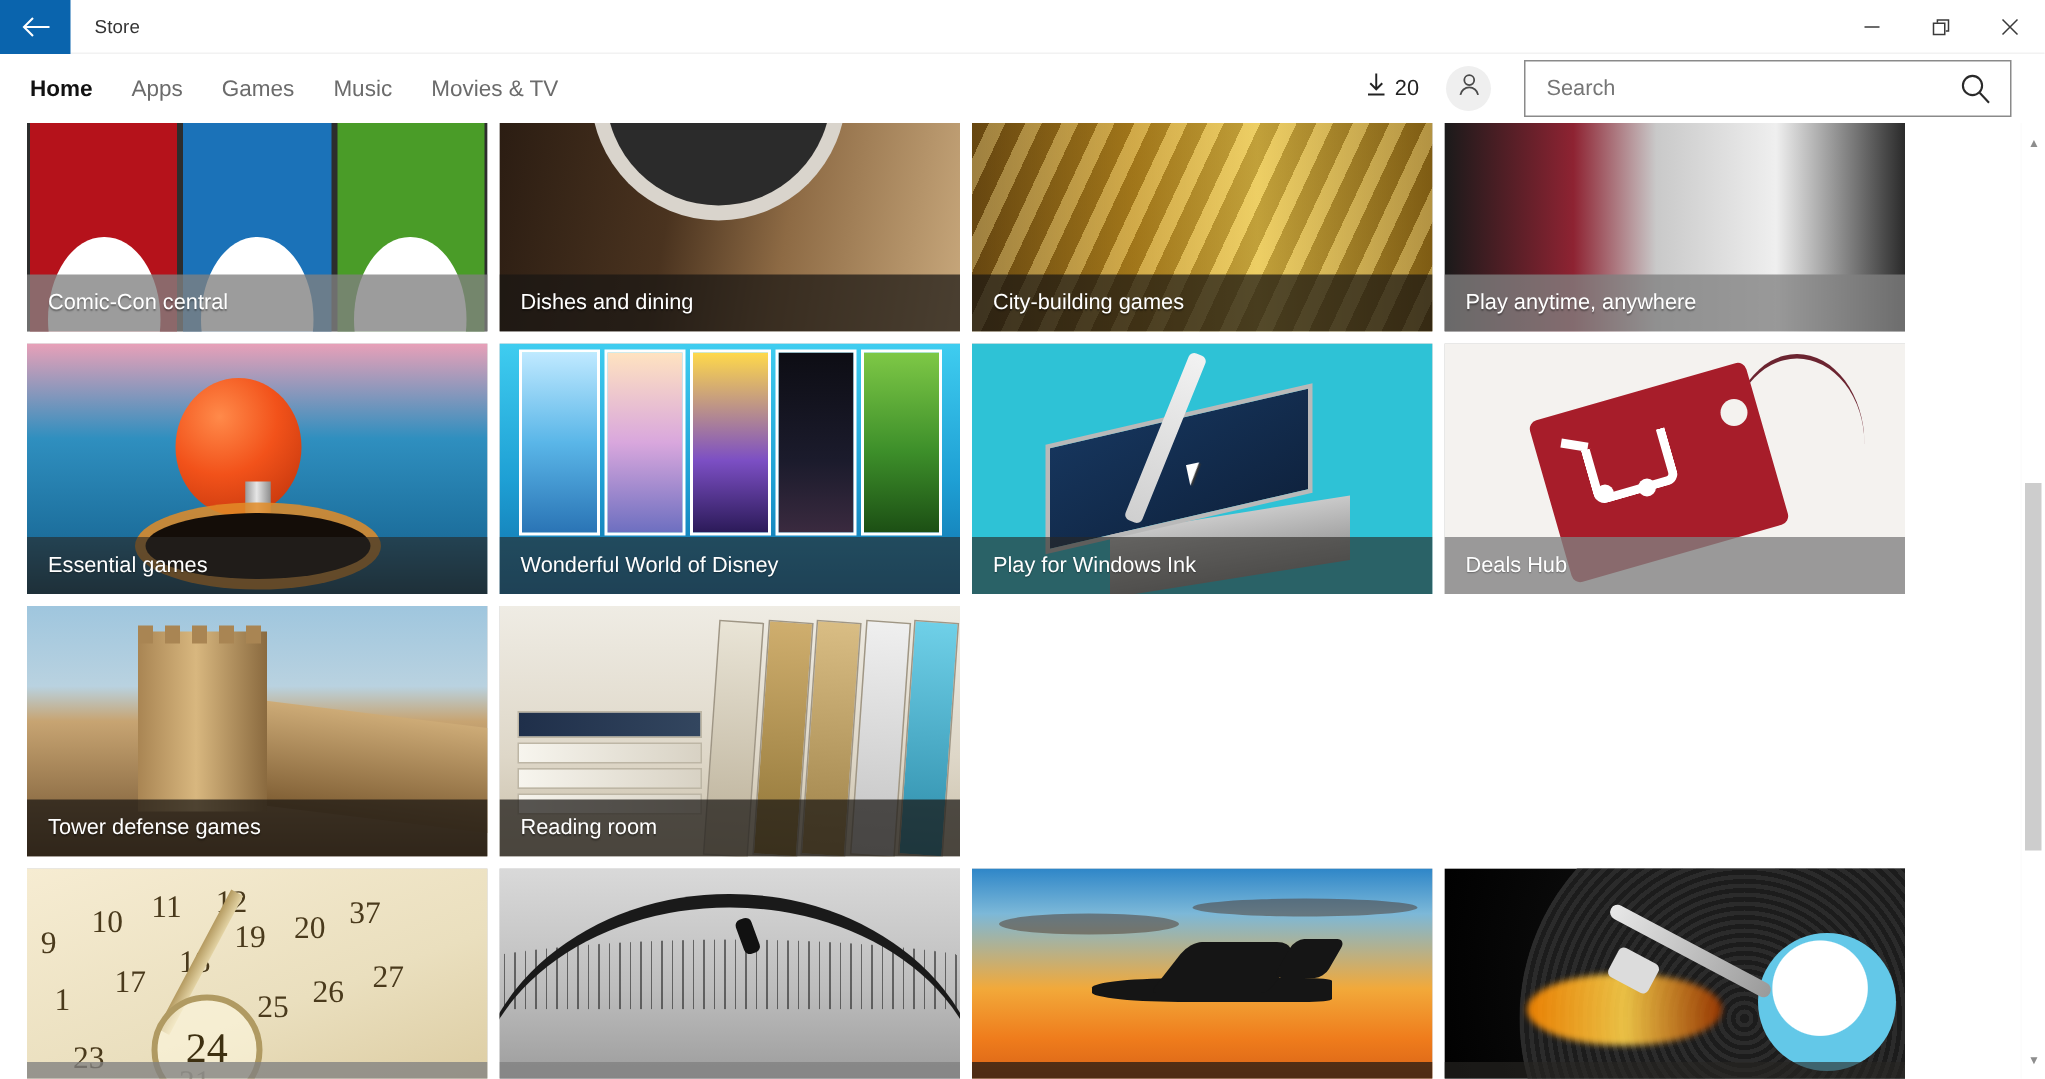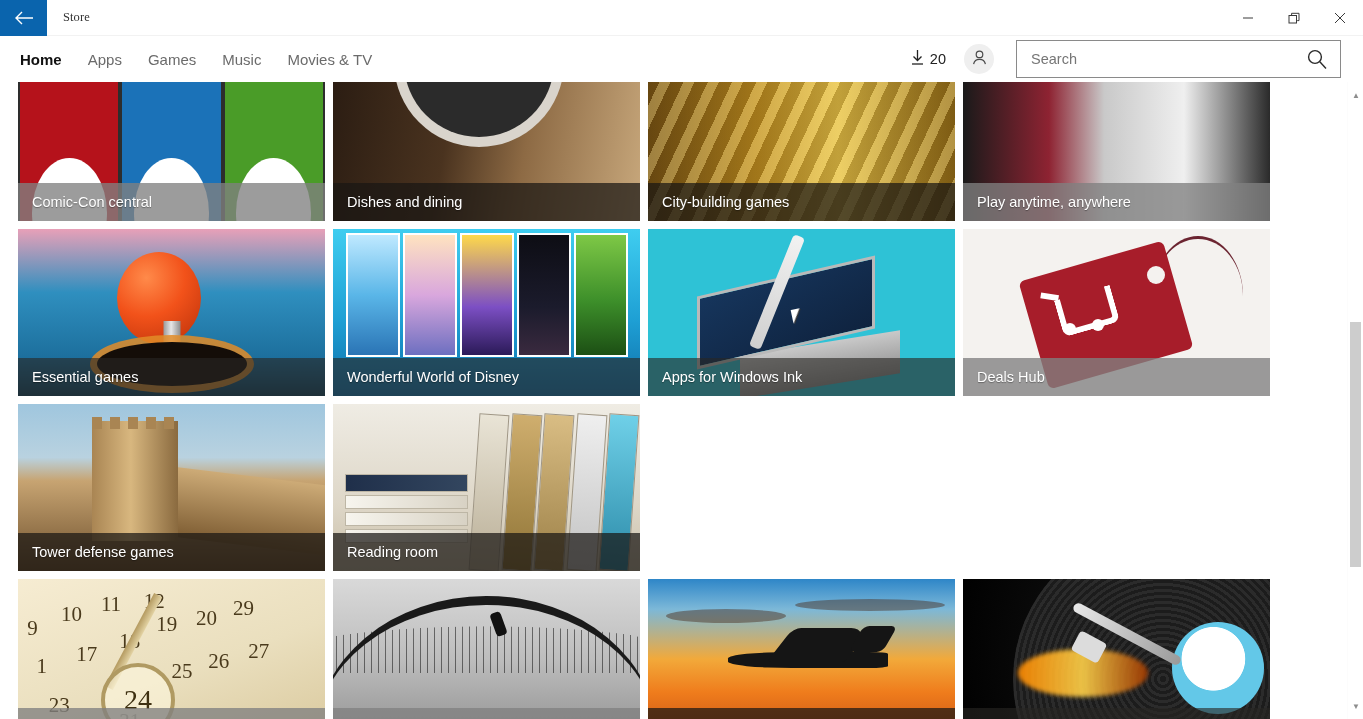--- a/index.html
+++ b/index.html
@@ -10,21 +10,21 @@
     font-family: "Liberation Sans", sans-serif;
     -webkit-font-smoothing: antialiased;
   }
 
   
   .titlebar {
     position: absolute; top: 0; left: 0;
     width: 1363px; height: 36px;
     background: #ffffff;
     border-bottom: 1px solid #f2f2f2;
-    display: flex; align-items: stretch; font-family: Liberation Serif, serif;
+    display: flex; align-items: stretch;
   }
   .back-button {
     width: 47px; height: 36px;
     background: #0a64ad;
     display: flex; align-items: center; justify-content: center;
     cursor: pointer;
   }
   .back-button svg { display: block; }
   .app-title {
     display: flex; align-items: center;
@@ -426,21 +426,21 @@
       </div>
       <div class="tile">
         <div class="tile-art">
           <div class="art-ink">
               <div class="kick"></div>
               <div class="device"></div>
               <div class="pen"></div>
               <div class="cursor"></div>
             </div>
         </div>
-        <div class="tile-caption">Apps for Windows Ink</div>
+        <div class="tile-caption">Play for Windows Ink</div>
       </div>
       <div class="tile">
         <div class="tile-art">
           <div class="art-deals">
             <div class="string"></div>
               <div class="tag"></div>
               <div class="hole"></div>
             <div class="cart"></div>
               <div class="w1"></div>
               <div class="w2"></div>
@@ -487,21 +487,21 @@
       <div class="tile">
         <div class="tile-art">
           <div class="art-organize">
             <span style="left:3%;top:22%">9</span>
               <span style="left:14%;top:14%">10</span>
             <span style="left:27%;top:8%">11</span>
               <span style="left:41%;top:6%">12</span>
             <span style="left:33%;top:30%">18</span>
               <span style="left:45%;top:20%">19</span>
             <span style="left:58%;top:16%">20</span>
-              <span style="left:70%;top:10%">29</span>
+              <span style="left:70%;top:10%">37</span>
             <span style="left:6%;top:45%">1</span>
               <span style="left:19%;top:38%">17</span>
             <span style="left:50%;top:48%">25</span>
               <span style="left:62%;top:42%">26</span>
             <span style="left:75%;top:36%">27</span>
               <span style="left:10%;top:68%">23</span>
             <span style="left:33%;top:78%">31</span>
             <div class="handle"></div>
             <div class="lens">24</div>
           </div>

